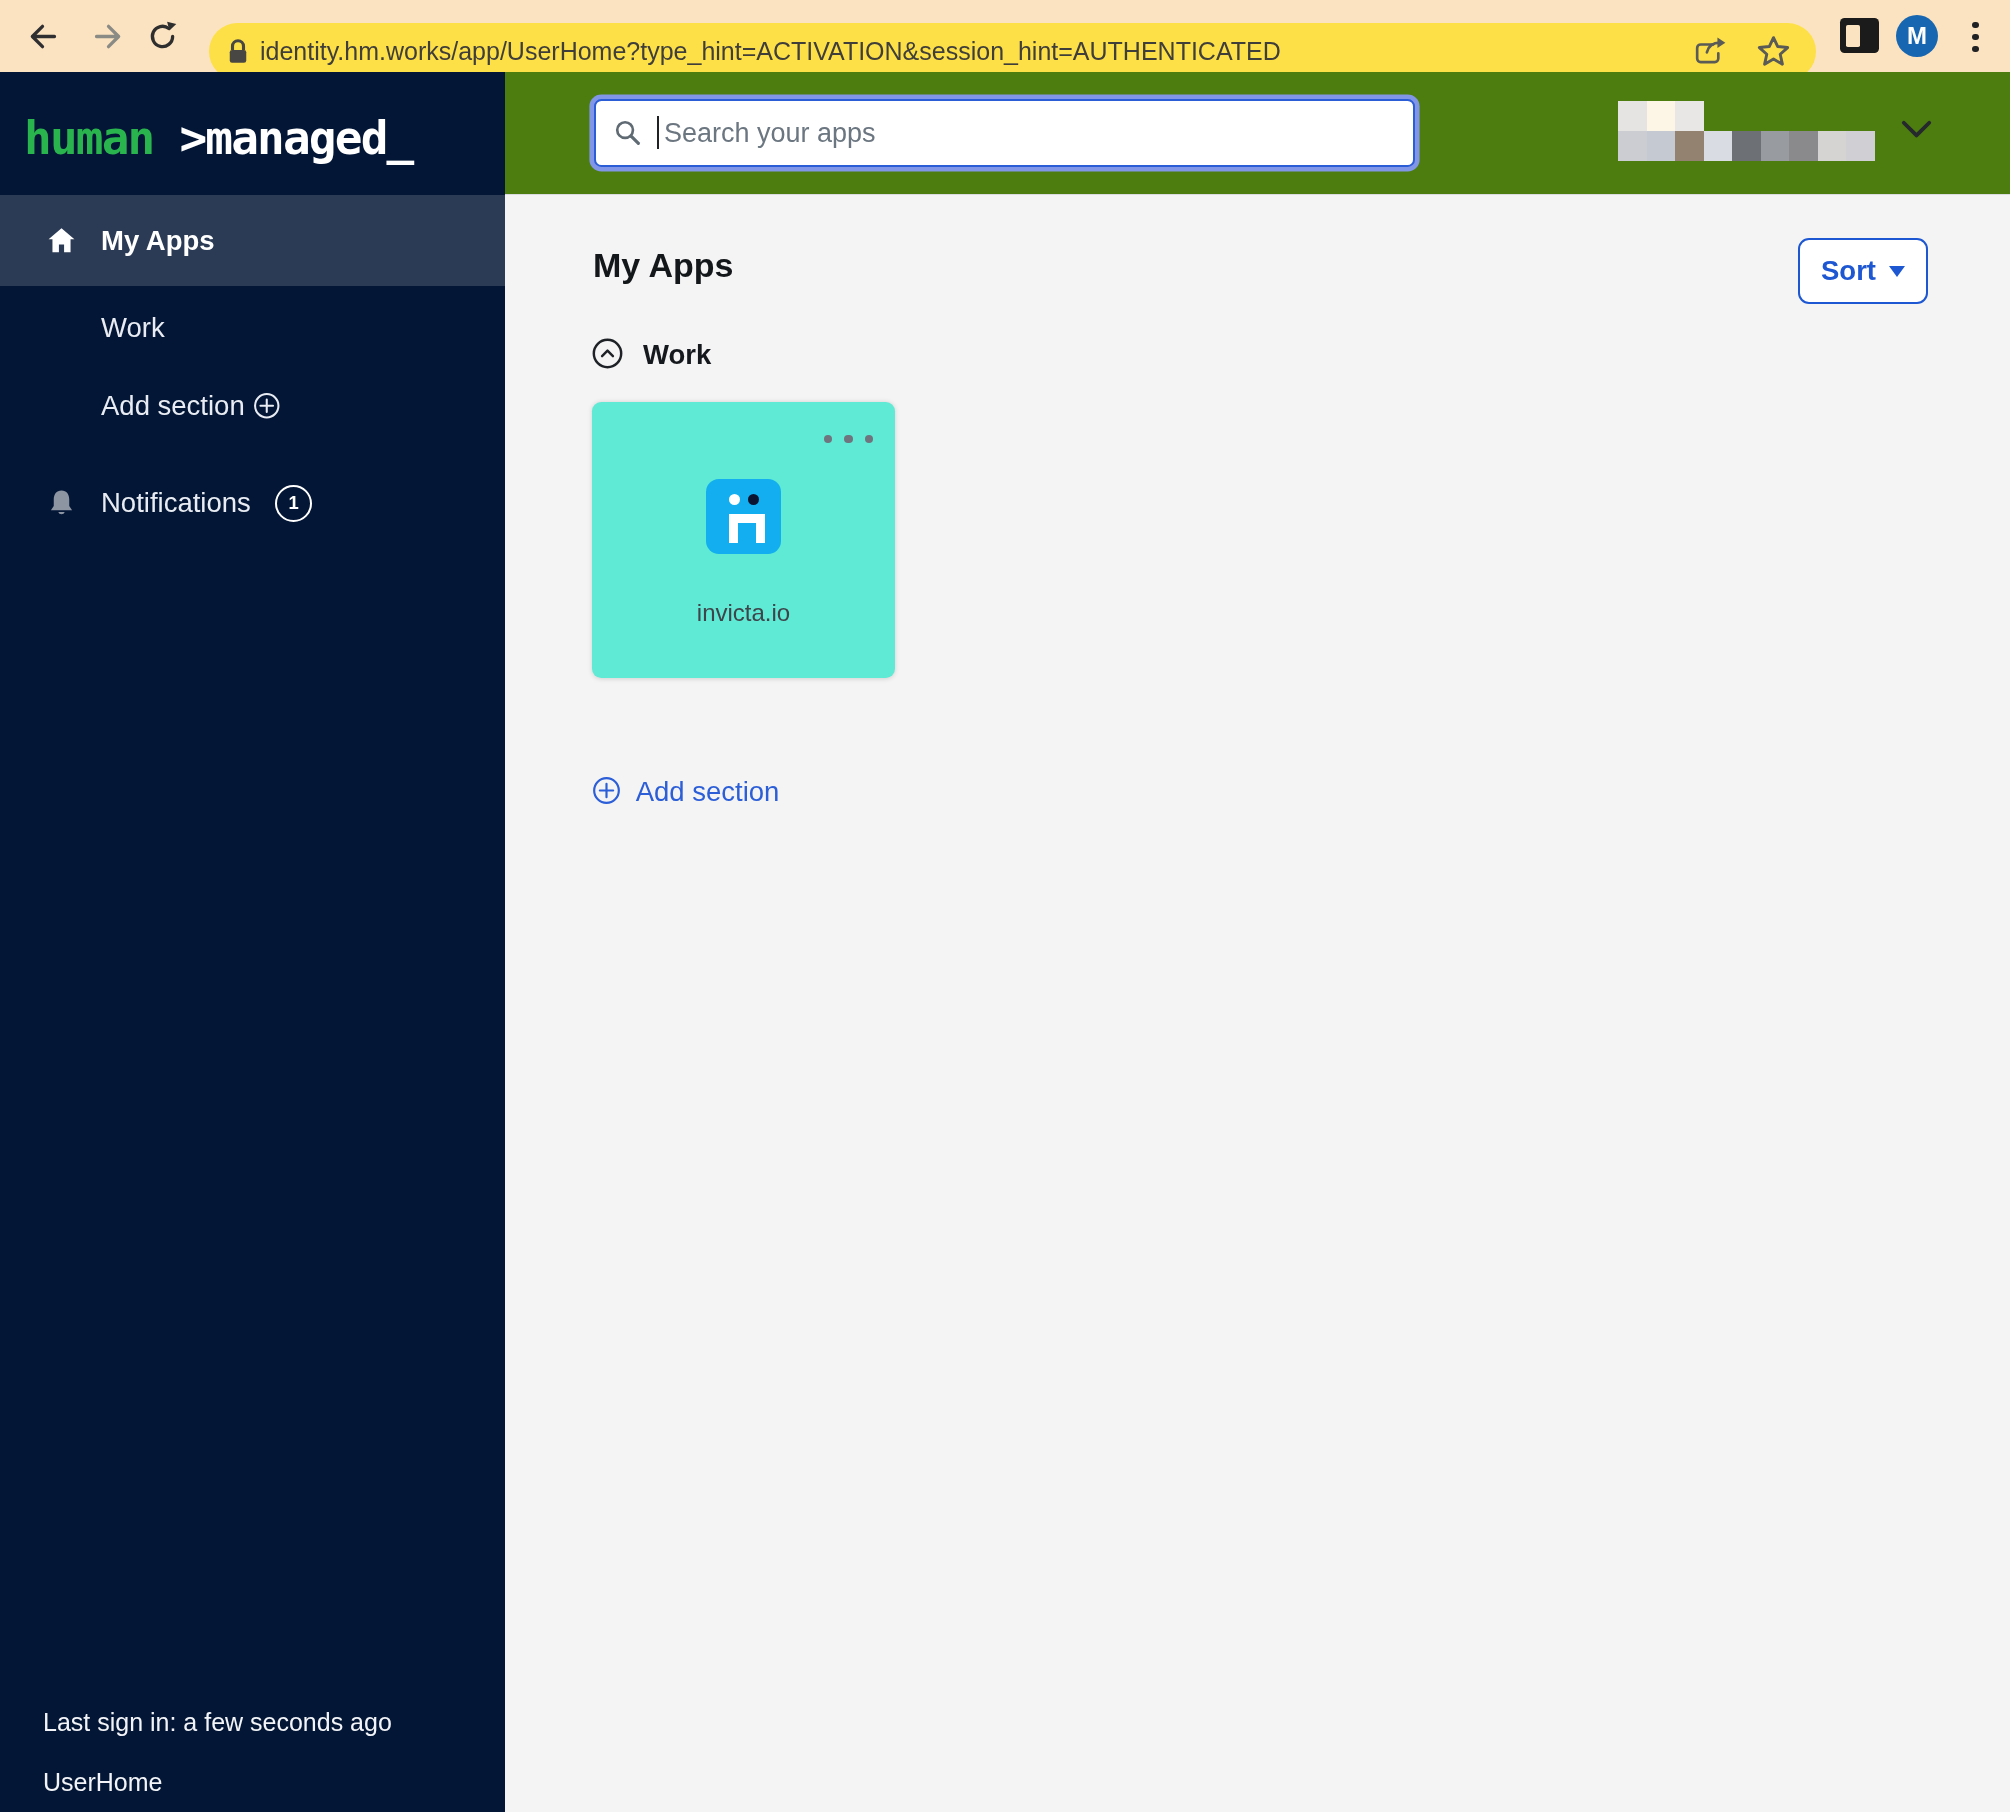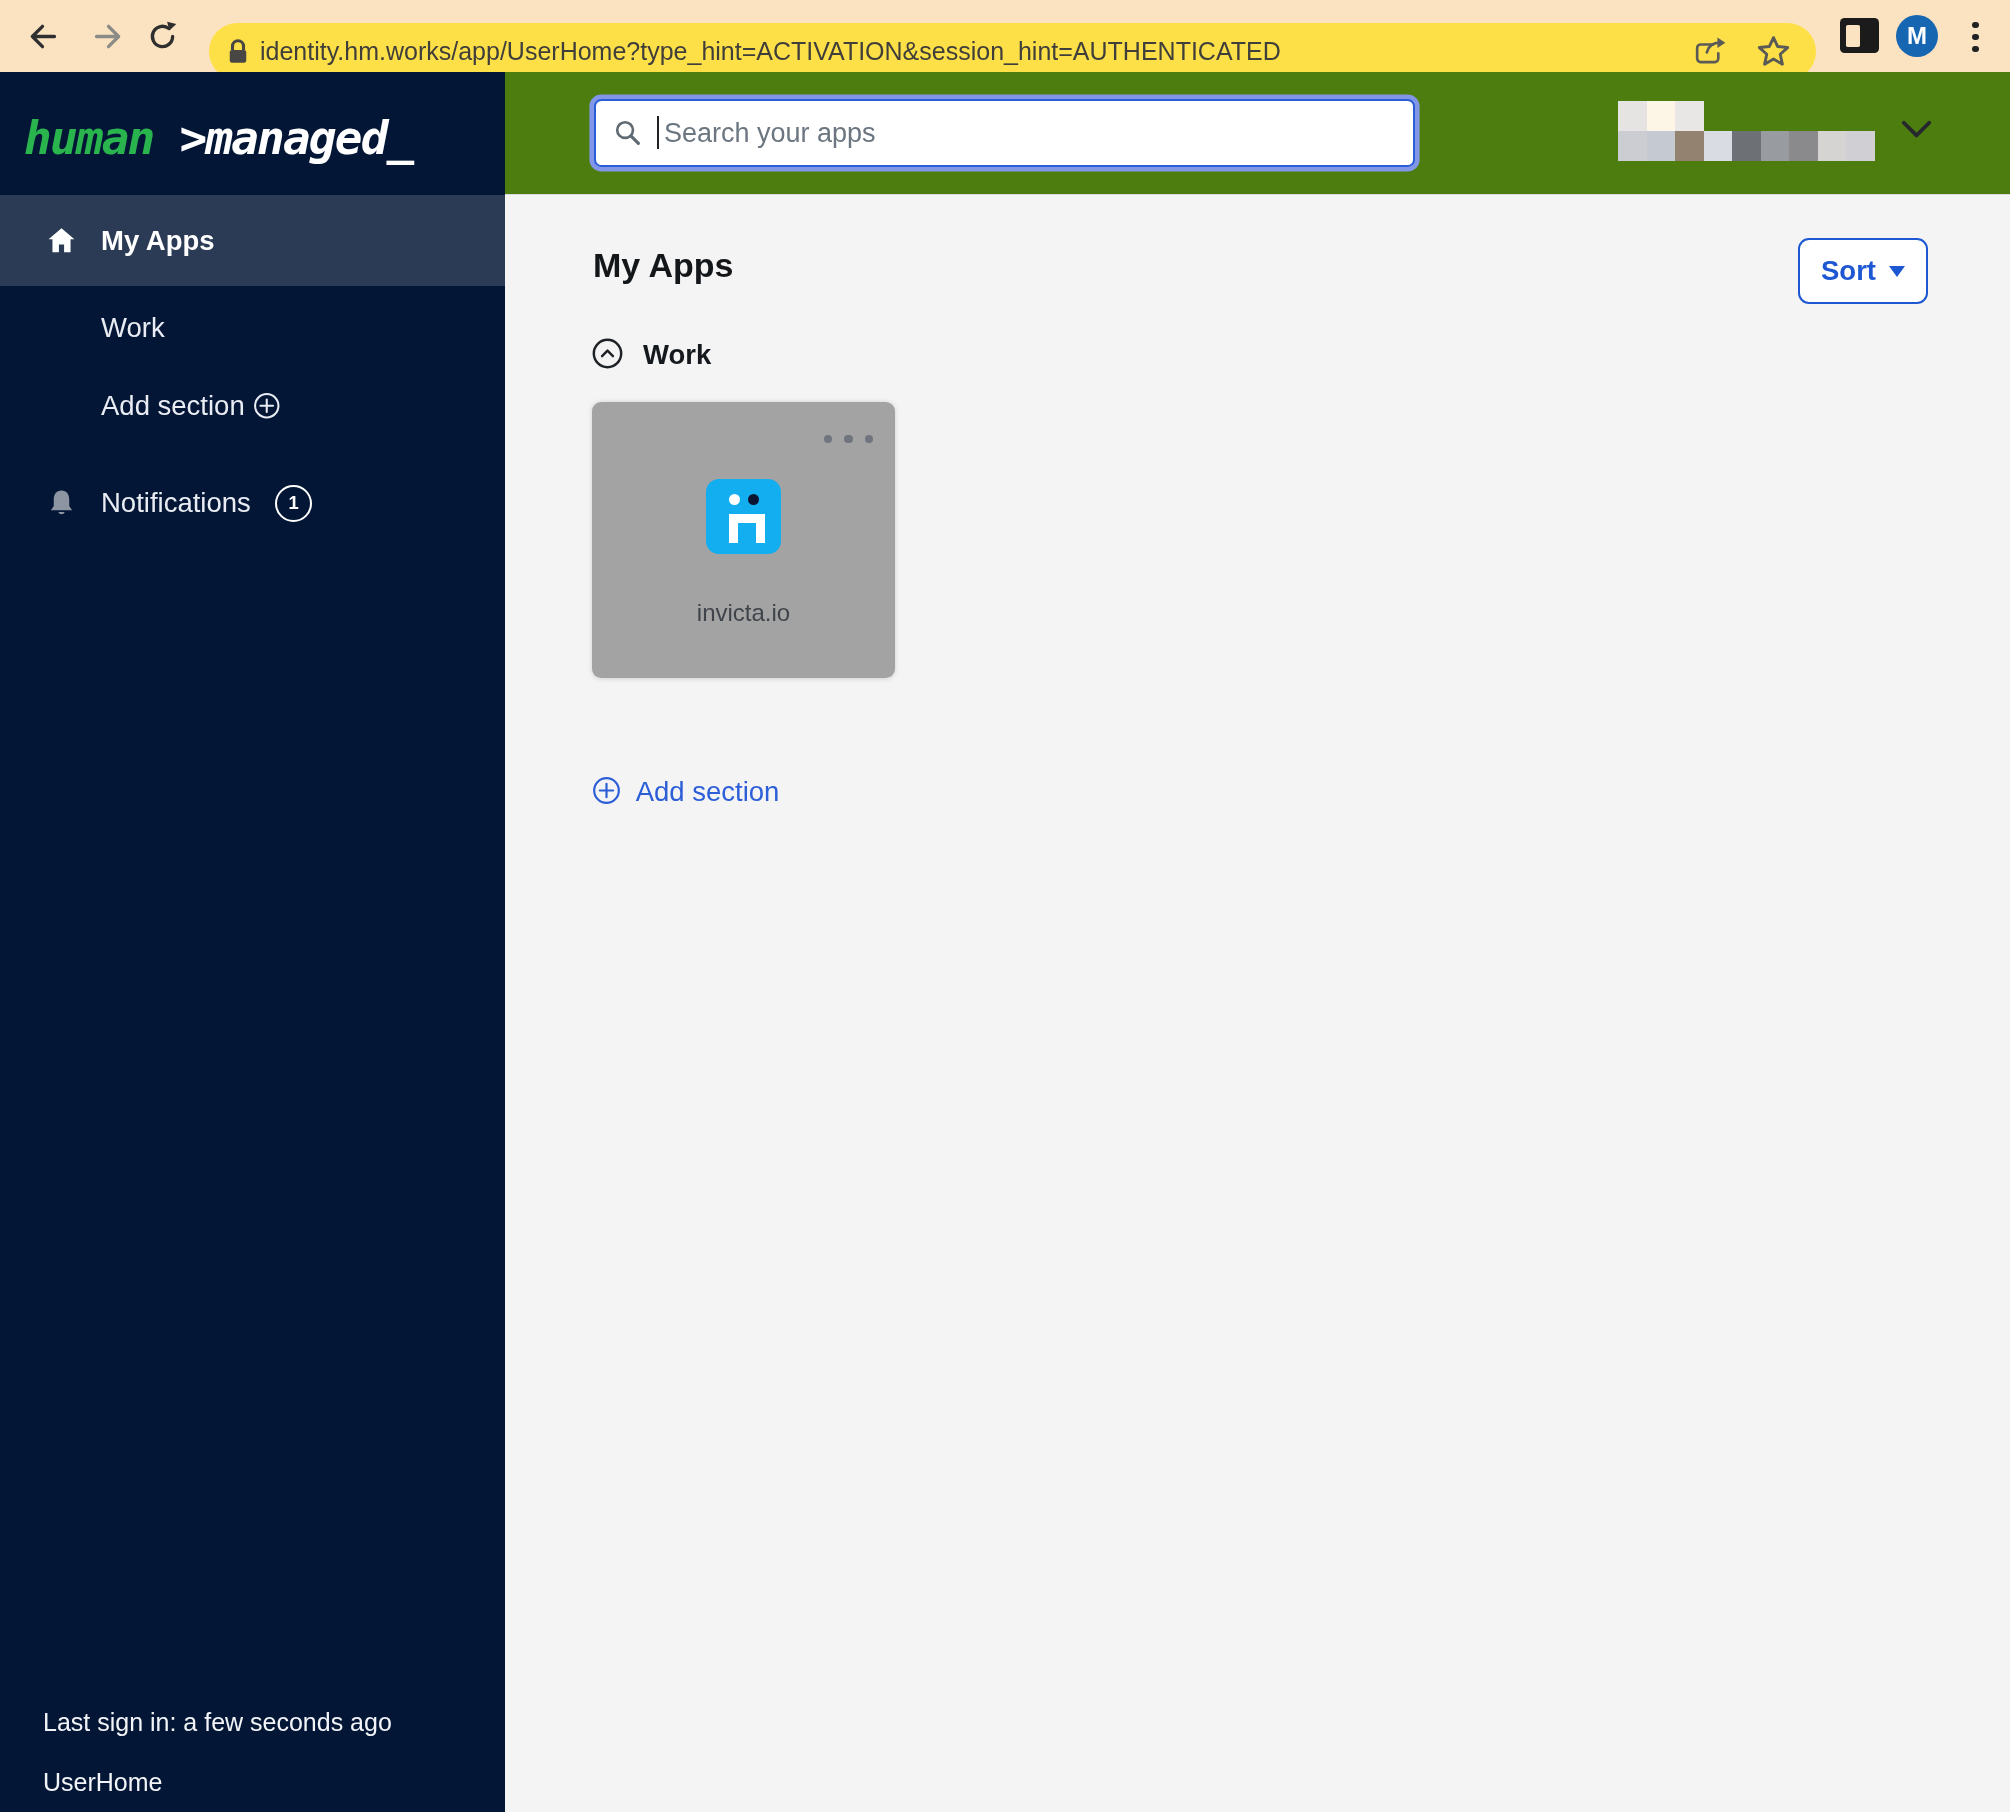--- a/index.html
+++ b/index.html
@@ -29,21 +29,21 @@
                    border-radius:50%; background:#1766b1; color:#fff; font-size:24px;
                    font-weight:bold; display:flex; align-items:center; justify-content:center; }
   .kebab { position:absolute; left:1971px; top:18.4px; width:9.2px; height:37px;
            display:flex; flex-direction:column; align-items:center; justify-content:center; gap:5.5px; }
   .kebab i { width:6.4px; height:6.4px; border-radius:50%; background:#202124; display:block; }
 
   
   .sidebar { position:absolute; left:0; top:72px; width:505px; height:1741px;
              background:#031636; color:#e9edf3; }
   .logo { position:absolute; left:24px; top:31px; height:70px; line-height:70px;
-          font-family:"DejaVu Sans Mono", monospace; font-style:italic; font-weight:bold;
+          font-family:"DejaVu Sans Mono", monospace; font-weight:bold;
           font-size:46px; letter-spacing:-1.8px; white-space:nowrap; }
   .logo .lg-green { color:#29b44e; }
   .logo .lg-white { color:#ffffff; }
   .side-row { position:absolute; left:0; width:505px; display:flex; align-items:center; }
   .row-myapps { top:123px; height:91px; background:#2c3b55; }
   .row-myapps .side-label { font-weight:bold; color:#ffffff; }
   .side-icon { position:absolute; left:46px; width:31px; height:31px; display:flex;
                align-items:center; justify-content:center; }
   .side-label { position:absolute; left:101px; font-size:27.5px; color:#e9edf3; white-space:nowrap; }
   .row-work { top:237px; height:37px; }
@@ -79,21 +79,21 @@
                 color:#14171a; }
   .sort-btn { position:absolute; left:1293px; top:43px; width:130px; height:66px;
               background:#ffffff; border:2.8px solid #1d57d2; border-radius:11px;
               display:flex; align-items:center; justify-content:center; gap:13px; }
   .sort-label { font-size:27.5px; font-weight:bold; color:#1d57d2; }
   .sort-tri { width:0; height:0; border-left:8.3px solid transparent;
               border-right:8.3px solid transparent; border-top:11px solid #1d57d2; }
   .section-head { position:absolute; left:87px; top:143px; display:flex; align-items:center; gap:20px; }
   .section-label { font-size:27.5px; font-weight:bold; color:#15181c; }
   .app-card { position:absolute; left:87px; top:207px; width:303px; height:276px;
-              background:#a3a3a3; border-radius:9.2px;
+              background:#5eead4; border-radius:9.2px;
               box-shadow:0 0.9px 5.5px rgba(0,0,0,0.14); }
   .card-dots { position:absolute; right:22px; top:33px; display:flex; gap:12px; }
   .card-dots i { width:8.3px; height:8.3px; border-radius:50%; background:#70747e; display:block; }
   .app-tile { position:absolute; left:114px; top:77px; width:75px; height:75px;
               border-radius:13px; background:#12aeef; }
   .tile-dot { position:absolute; top:14.7px; width:11px; height:11px; border-radius:50%; }
   .tile-dot-l { left:23px; background:#ffffff; }
   .tile-dot-r { left:42px; background:#0b1531; }
   .tile-n { position:absolute; left:23px; top:35px; width:36px; height:29px;
             border-top:9.2px solid #fff; border-left:9.2px solid #fff; border-right:9.2px solid #fff; }

